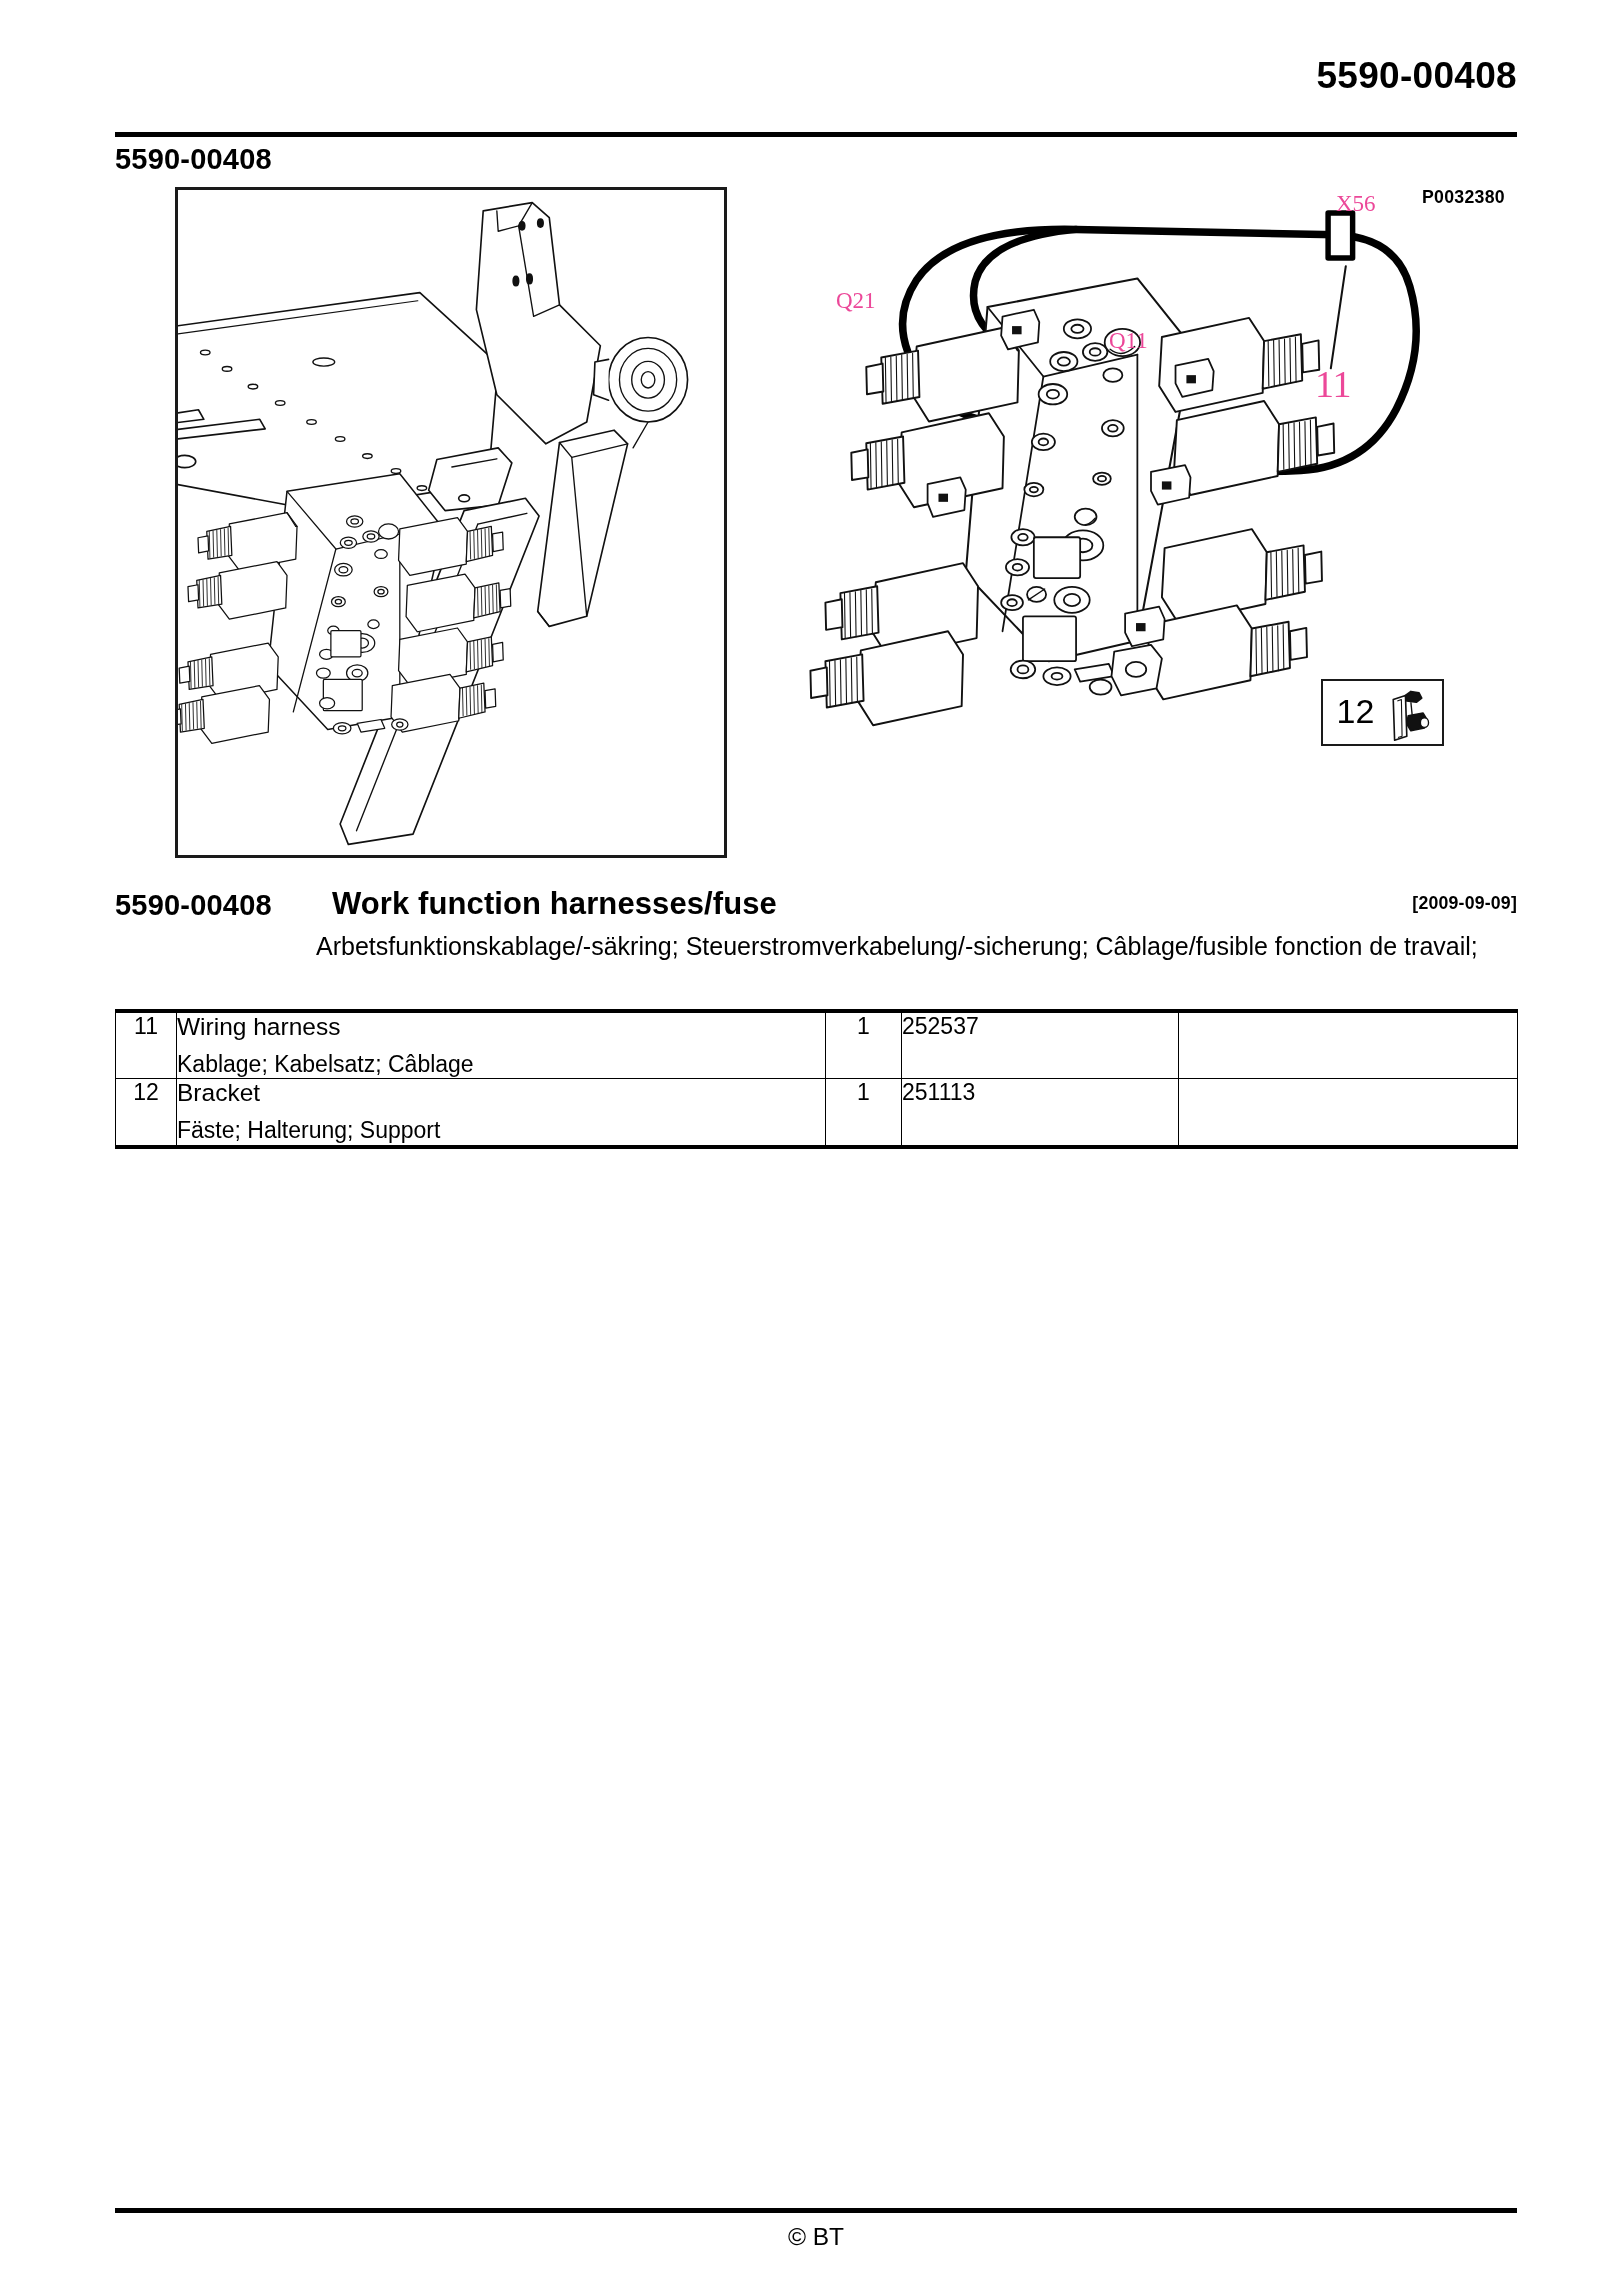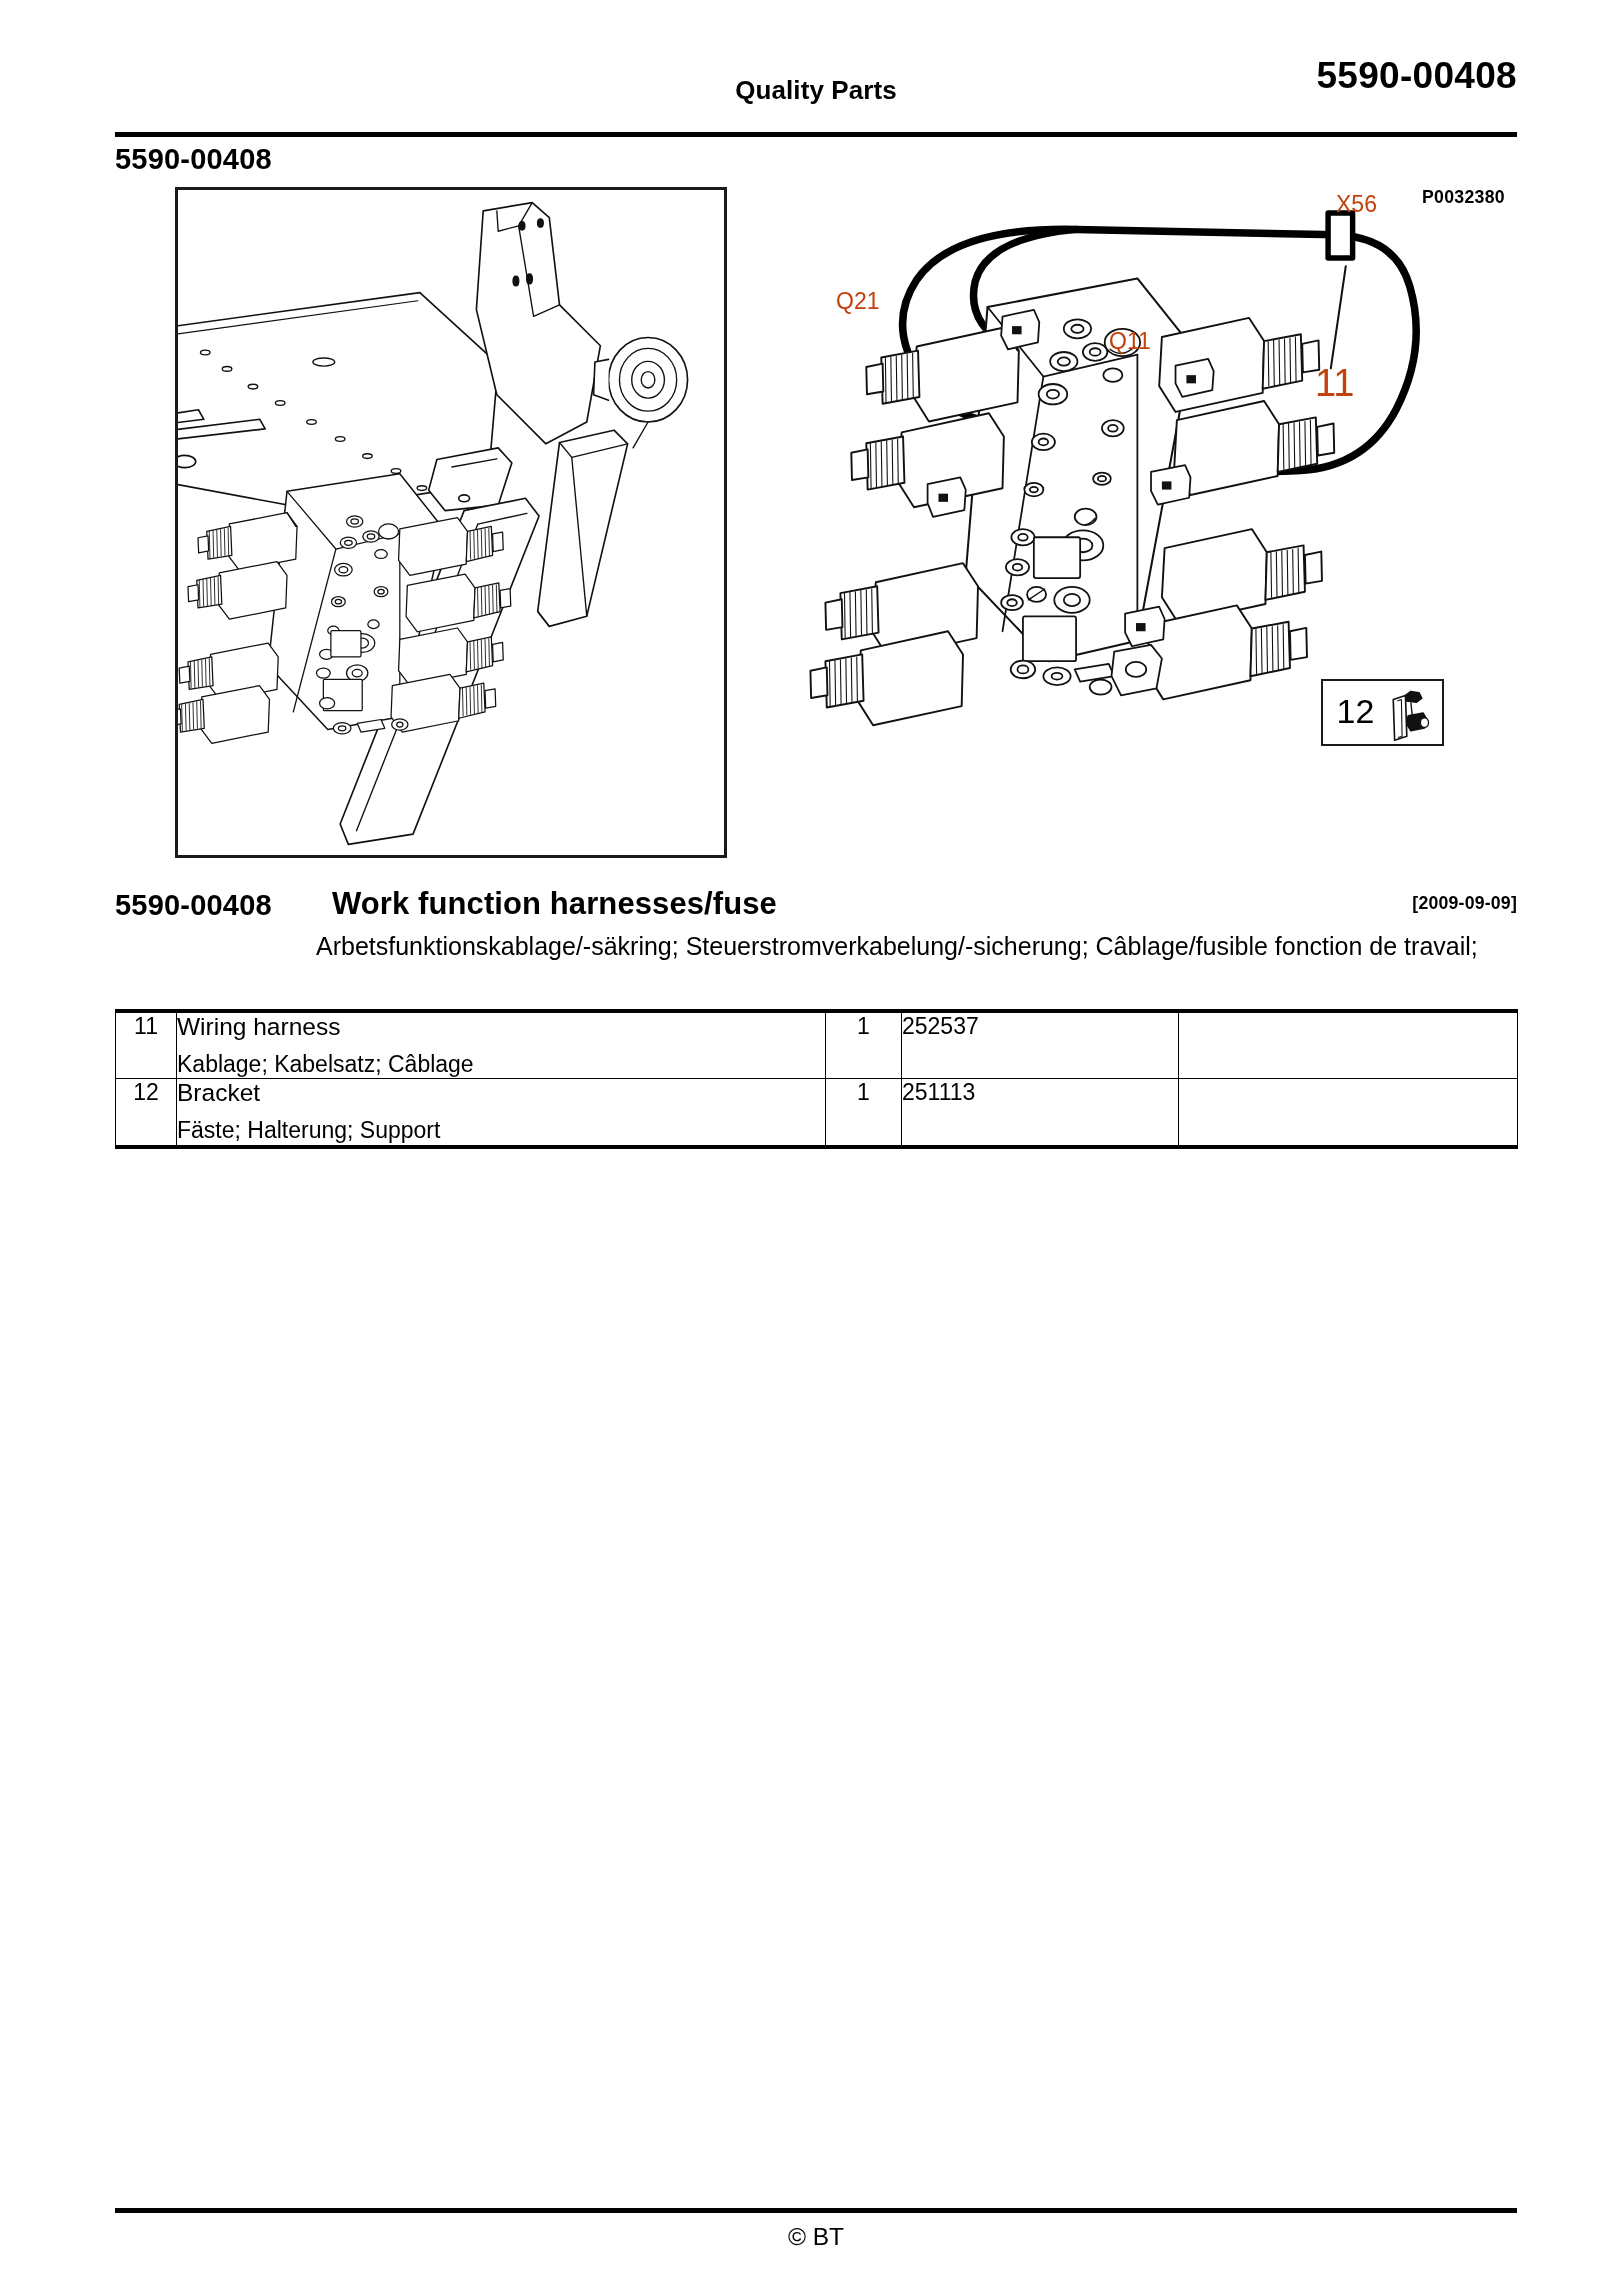--- a/index.html
+++ b/index.html
@@ -63,22 +63,22 @@
   .photo-frame svg, .iso-wrap svg { display: block; }
   .iso-wrap {
     position: absolute; left: 668px; top: -20.4px;
     width: 736px; height: 722px;
   }
 
   
   .callout {
     position: absolute;
     font-size: 23px; font-weight: normal;
-    font-family: Liberation Sans, sans-serif;
-    color: #c2410c; white-space: nowrap;
+    font-family: Liberation Serif, serif;
+    color: #ec4899; white-space: nowrap;
   }
   .callout.big { font-size: 38px; }
   .cal-x56 { left: 553px; top: 27px; }
   .cal-q21 { left: 53px; top: 124px; }
   .cal-q11 { left: 326px; top: 164px; }
   .cal-11  { left: 532px; top: 198px; }
 
   .inset-12 {
     position: absolute; left: 538px; top: 515px;
     width: 123px; height: 67px;
@@ -169,21 +169,20 @@
     position: absolute; left: 115px; top: 2223px; width: 1402px;
     text-align: center; font-size: 24.5px;
   }
 </style>
 </head>
 <body>
 
 <div class="page">
 
   <div class="header-row">
-    <div class="header-center">Quality Parts</div>
     <div class="header-right">5590-00408</div>
   </div>
   <div class="rule-top"></div>
 
   <div class="subhead-left">5590-00408</div>
   <div class="subhead-right">P0032380</div>
 
   <div class="figure-area">
 
     <div class="photo-frame">

